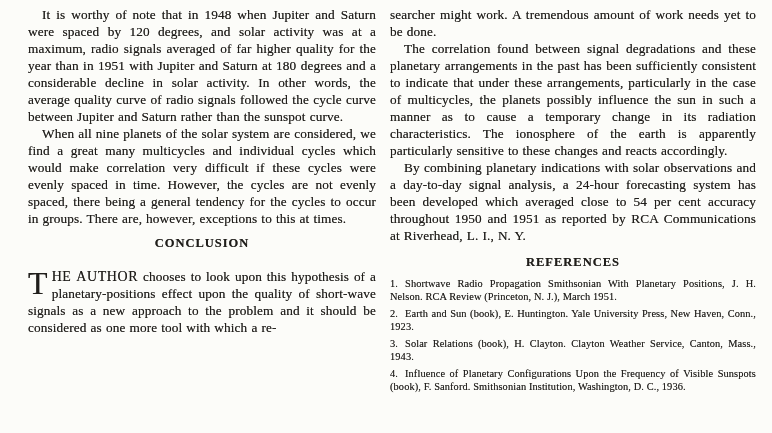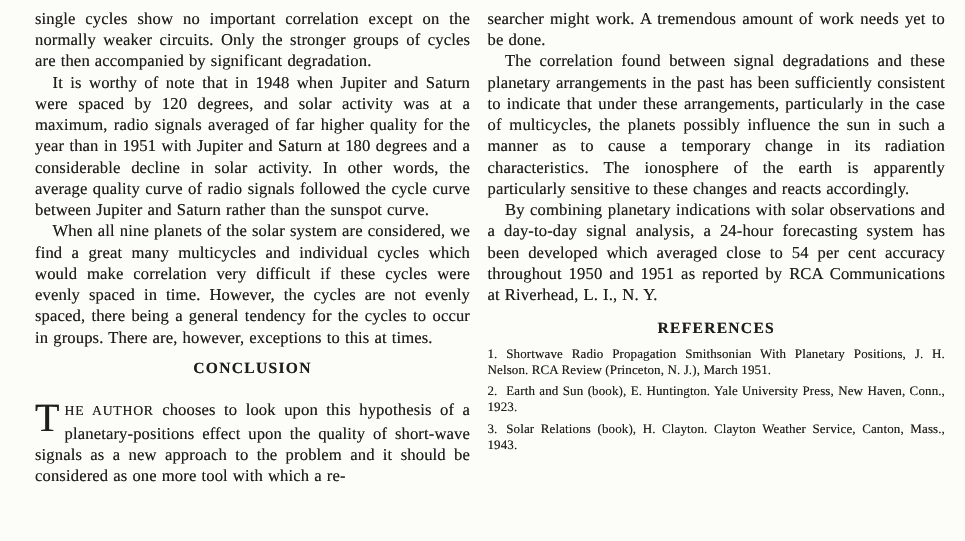--- a/index.html
+++ b/index.html
@@ -46,42 +46,41 @@
   .heading-refs { margin: 11px 0 8px 0; }
 
   .dropcap {
     float: left;
     font-size: 32px;
     line-height: 27px;
     padding: 2px 4px 0 0;
     text-shadow: 0 0 0.5px rgba(32,30,27,0.7);
   }
   .smallcaps {
-    font-size: 11px;
+    font-size: 14px;
     letter-spacing: 0.6px;
   }
 
   .ref {
     margin: 0 0 5px 0;
     font-size: 10.4px;
     line-height: 12.5px;
     text-align: justify;
     letter-spacing: 0.1px;
     text-shadow: 0 0 0.3px rgba(32,30,27,0.6);
   }
   .ref-num { margin-right: 7px; }
   .ref-italic { }
 </style>
 </head>
 <body>
 
 <div class="page">
 
   <div class="col col-left">
-    <p class="body-p">single cycles show no important correlation except on the normally weaker circuits. Only the stronger groups of cycles are then accompanied by significant degradation.</p>
     <p class="body-p indent">It is worthy of note that in 1948 when Jupiter and Saturn were spaced by 120 degrees, and solar activity was at a maximum, radio signals averaged of far higher quality for the year than in 1951 with Jupiter and Saturn at 180 degrees and a considerable decline in solar activity. In other words, the average quality curve of radio signals followed the cycle curve between Jupiter and Saturn rather than the sunspot curve.</p>
     <p class="body-p indent">When all nine planets of the solar system are considered, we find a great many multicycles and individual cycles which would make correlation very difficult if these cycles were evenly spaced in time. However, the cycles are not evenly spaced, there being a general tendency for the cycles to occur in groups. There are, however, exceptions to this at times.</p>
 
     <h3 class="section-heading">CONCLUSION</h3>
 
     <p class="body-p">
       <span class="dropcap">T</span><span class="smallcaps">HE AUTHOR</span><span> chooses to look upon this hypothesis of a planetary-positions effect upon the quality of short-wave signals as a new approach to the problem and it should be considered as one more tool with which a re-</span>
     </p>
   </div>
 
@@ -97,15 +96,18 @@
     </div>
 
     <div class="ref">
       <span class="ref-num">2.</span><span>Earth and Sun (book), E. Huntington. Yale University Press, New Haven, Conn., 1923.</span>
     </div>
 
     <div class="ref">
       <span class="ref-num">3.</span><span>Solar Relations (book), H. Clayton. Clayton Weather Service, Canton, Mass., 1943.</span>
     </div>
 
+    <div class="ref">
+      <span class="ref-num">4.</span><span>Influence of Planetary Configurations Upon the Frequency of Visible Sunspots (book), F. Sanford. Smithsonian Institution, Washington, D. C., 1936.</span>
+    </div>
   </div>
 
 </div>
 
 </body></html>

